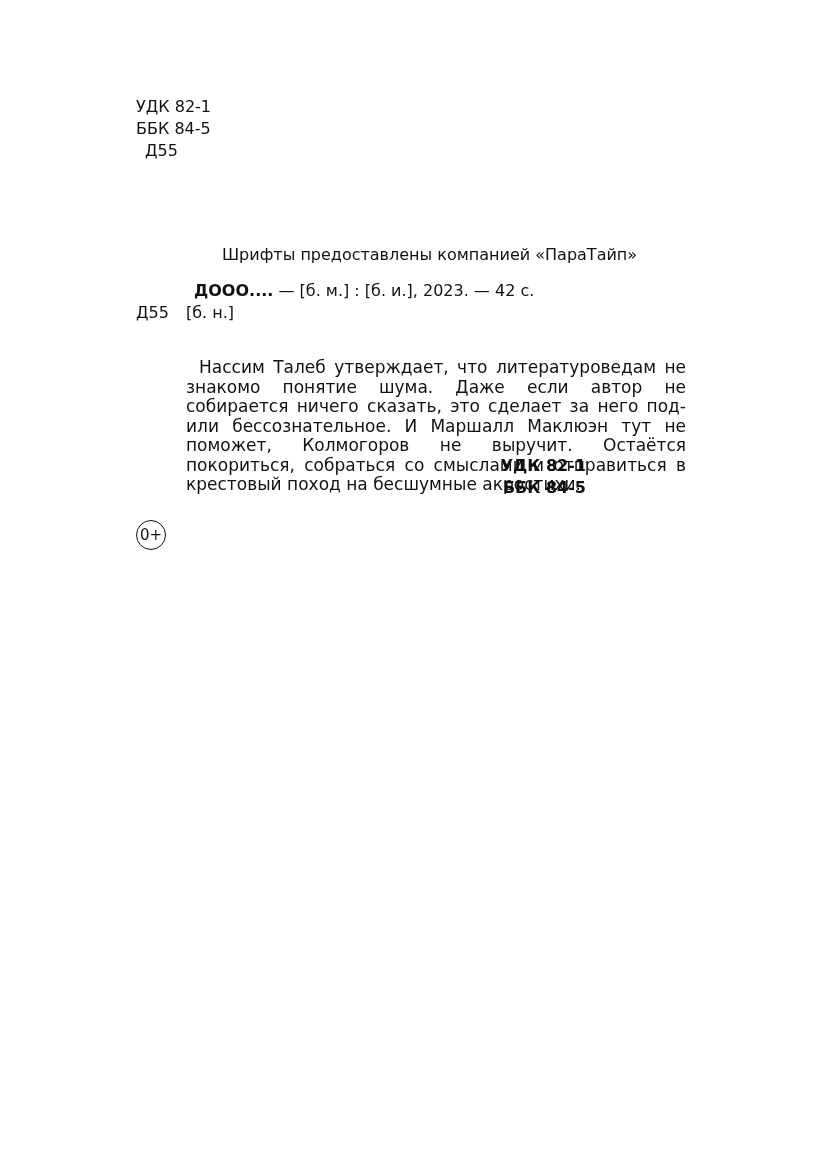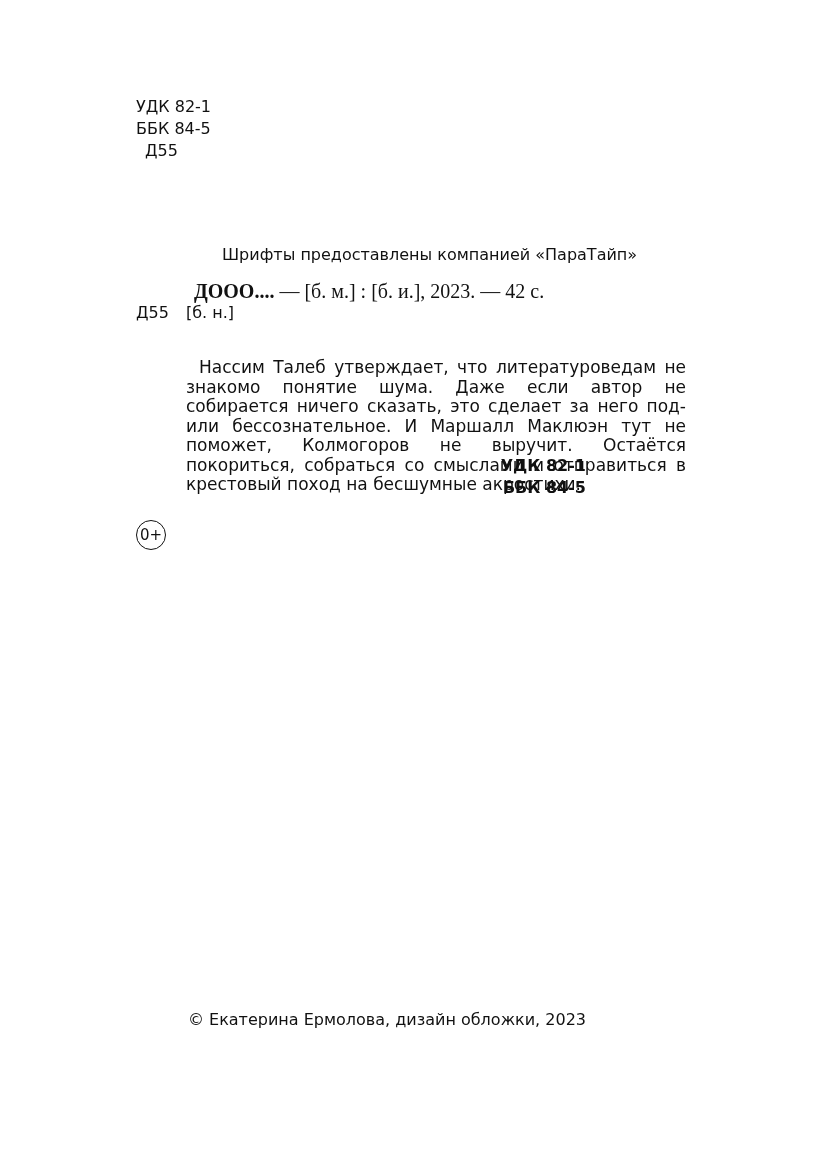--- a/index.html
+++ b/index.html
@@ -35,23 +35,22 @@
       left: 222px;
       top: 220px;
       font-size: 16px;
       line-height: 22px;
       margin-top: 24px;
     }
 
     .biblio-line {
       left: 194px;
       top: 280px;
-      font-size: 20px;
+      font-size: 16px;
       line-height: 22px;
-      font-family: Liberation Serif, serif;
     }
     .biblio-line b { font-weight: bold; }
 
     .author-mark-left {
       left: 136px;
       top: 302px;
       font-size: 16px;
       line-height: 22px;
     }
     .biblio-second {
@@ -135,15 +134,14 @@
 
   <div class="abs index-bottom">
     <span class="line">УДК 82-1</span>
     <span class="line">ББК 84-5</span>
   </div>
 
   <div class="abs age-rating">
     <span class="age-badge">0+</span>
   </div>
 
-  <div class="abs copyright">© Екатерина Ермолова, дизайн обложки, 2023</div>
 
 </div>
 
 </body></html>

